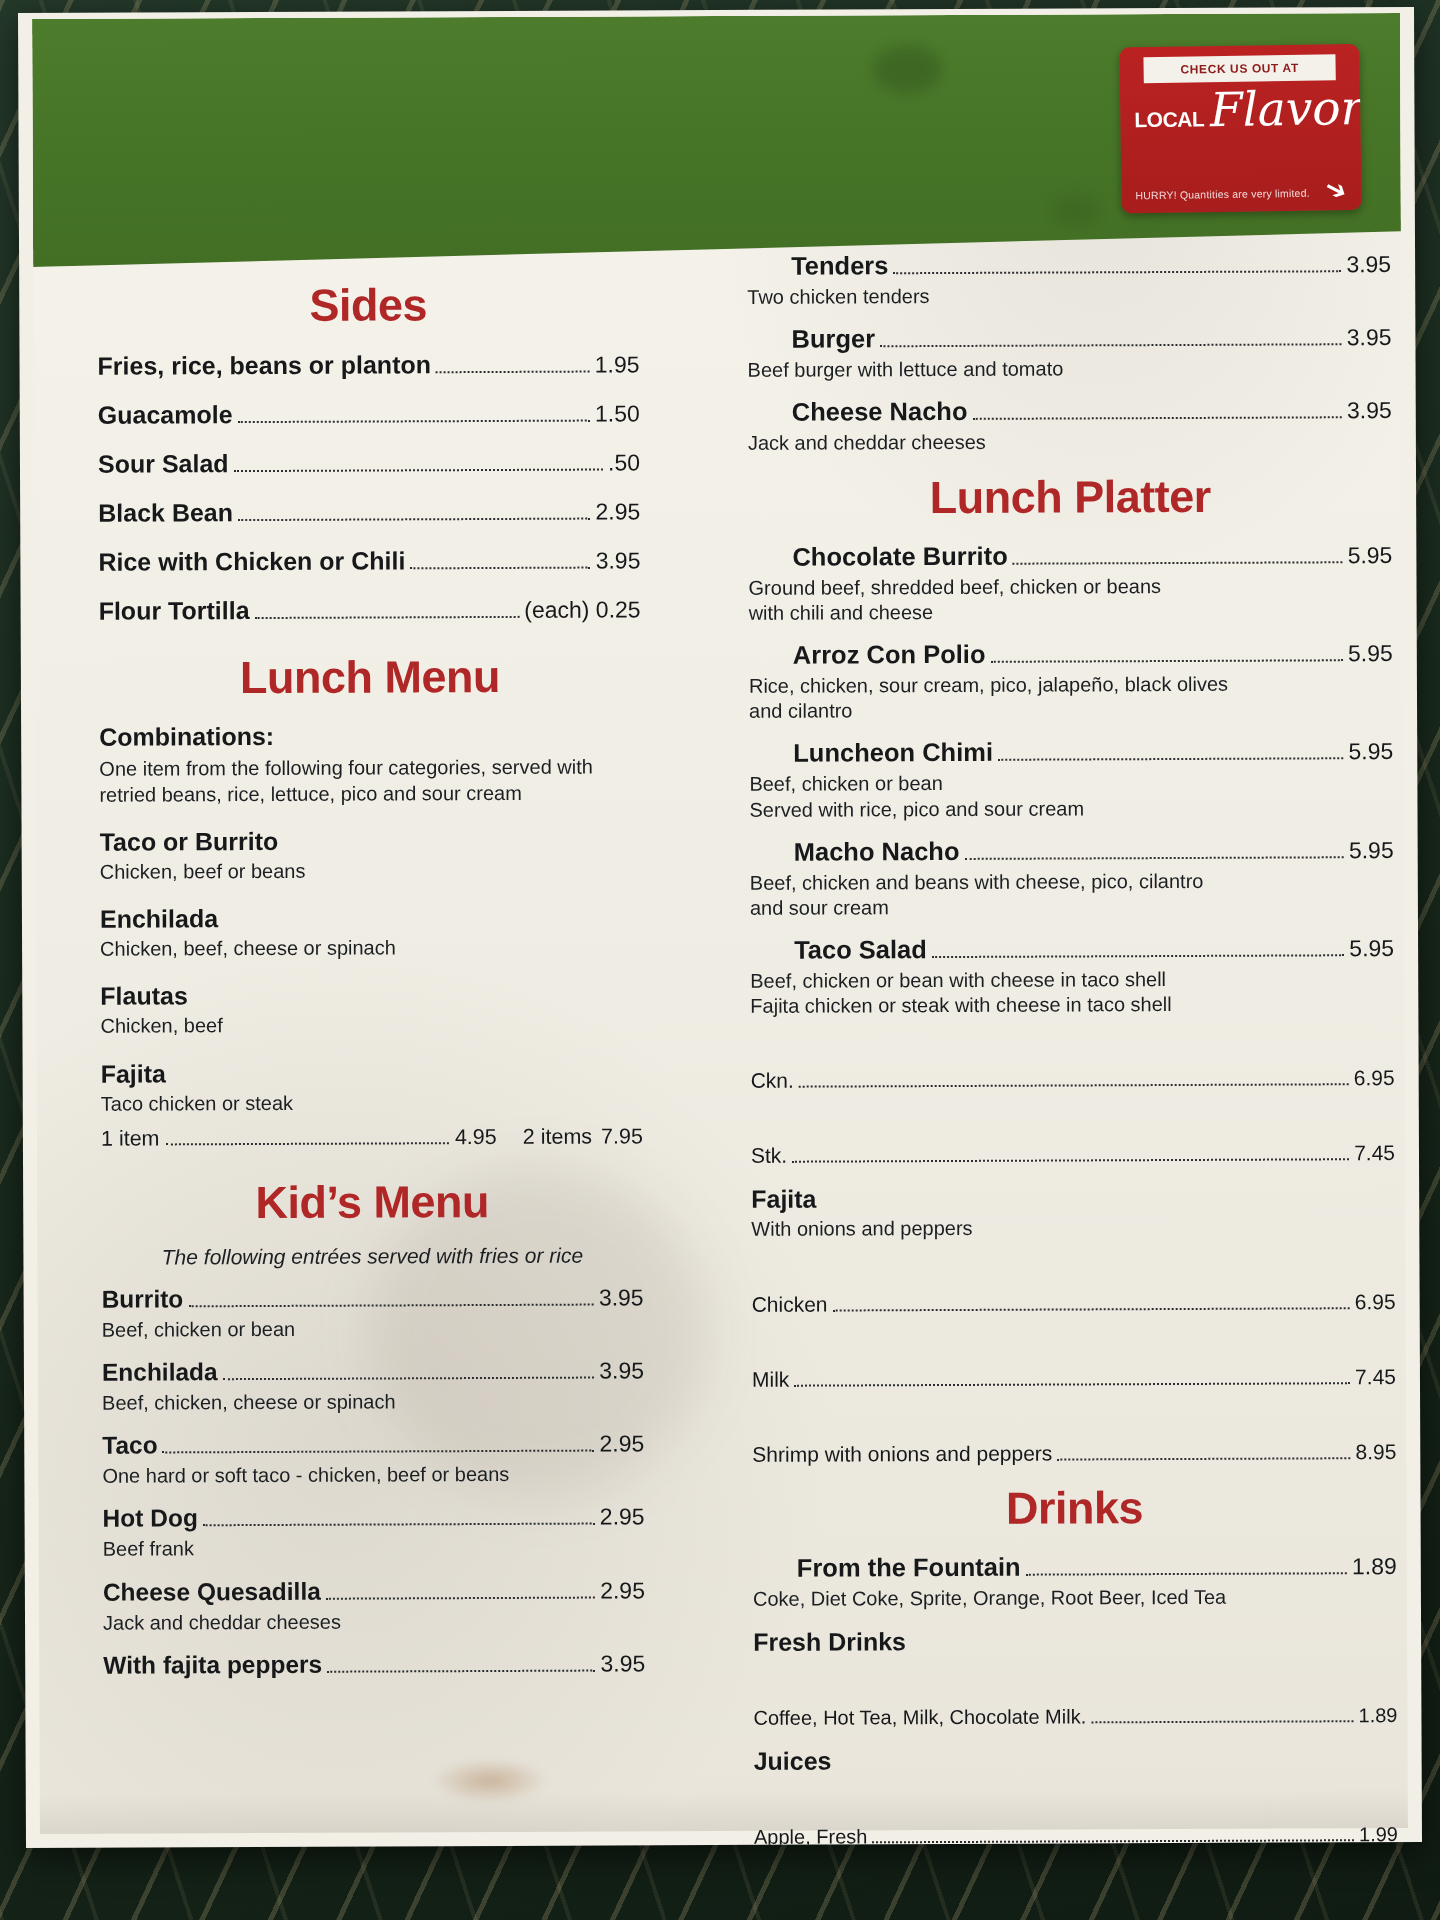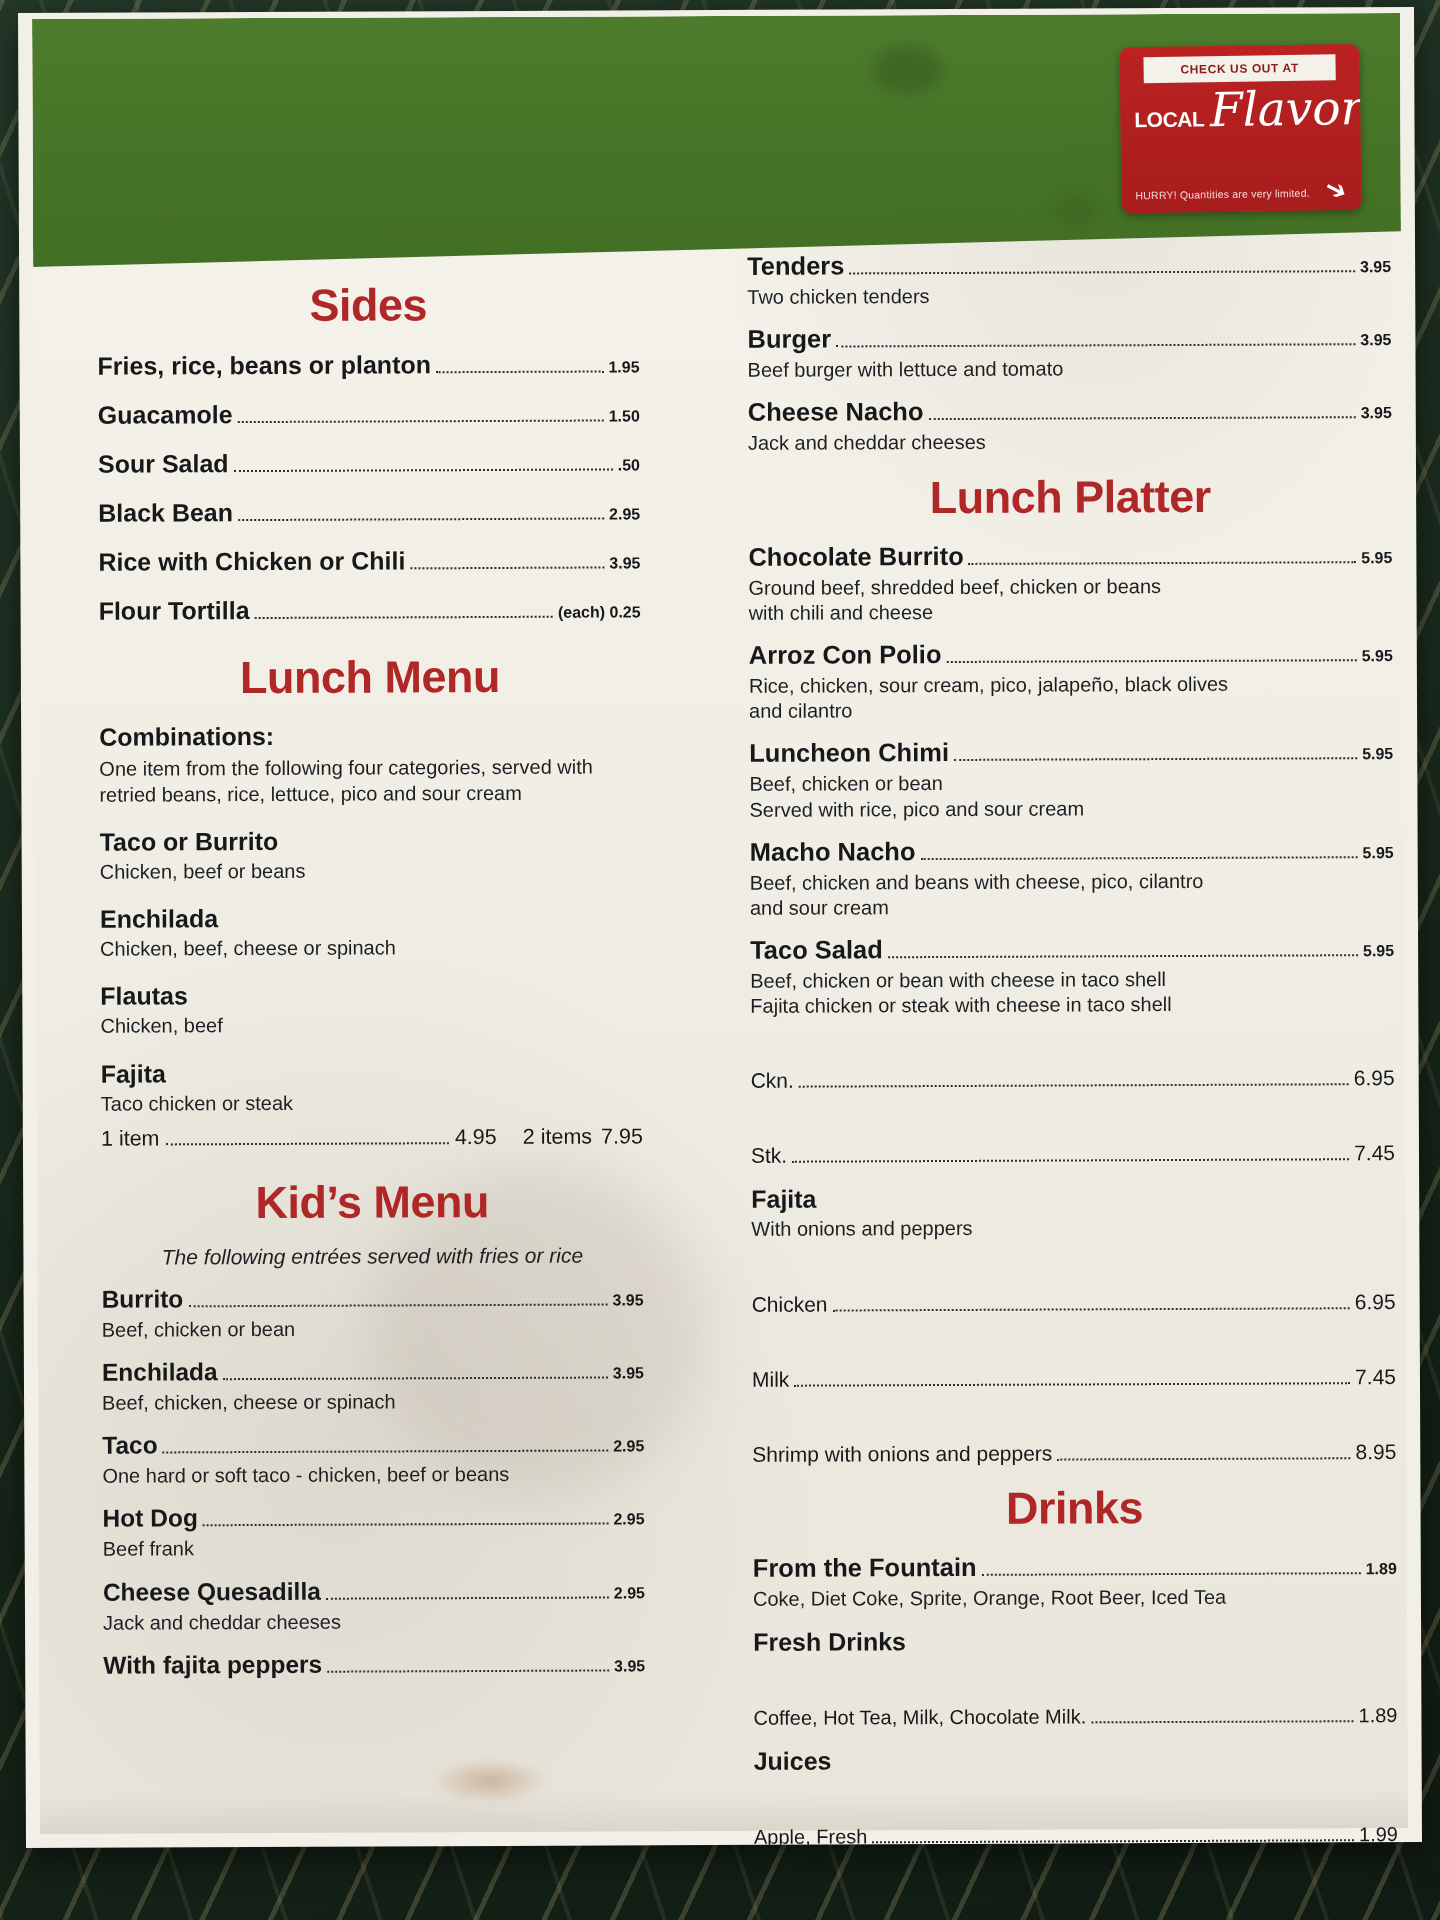--- a/index.html
+++ b/index.html
@@ -181,23 +181,23 @@
     font-weight: bold;
     white-space: nowrap;
   }
   .row .leader {
     flex: 1;
     border-bottom: 2.5px dotted #2b2d30;
     margin: 0 5px 7px 5px;
     min-width: 12px;
   }
   .row .price {
-    font-weight: bold;
+    font-weight: normal;
     white-space: nowrap;
-    font-size: 16px;
+    font-size: 23px;
   }
   .row.sides { font-size: 25px; margin-top: 19px; }
   .row.sides .name { font-weight: bold; }
 
   .desc {
     font-size: 20px;
     color: #1c1f22;
     margin-top: 3px;
     line-height: 1.26;
   }
@@ -248,21 +248,21 @@
   .kids-note {
     text-align: center;
     font-style: italic;
     font-size: 21px;
     color: #1c1f22;
     margin-top: -2px;
     margin-bottom: 6px;
   }
 
   .right-row { margin-top: 15px; }
-  .right-row .name { font-size: 25.5px; }
+  .right-row .name { font-size: 25.5px; margin-left: 44px; }
 
   
   .paper-smudge {
     position: absolute;
     border-radius: 50%;
     background: rgba(120,112,96,0.16);
     filter: blur(16px);
     pointer-events: none;
   }
   #smudge-big {

